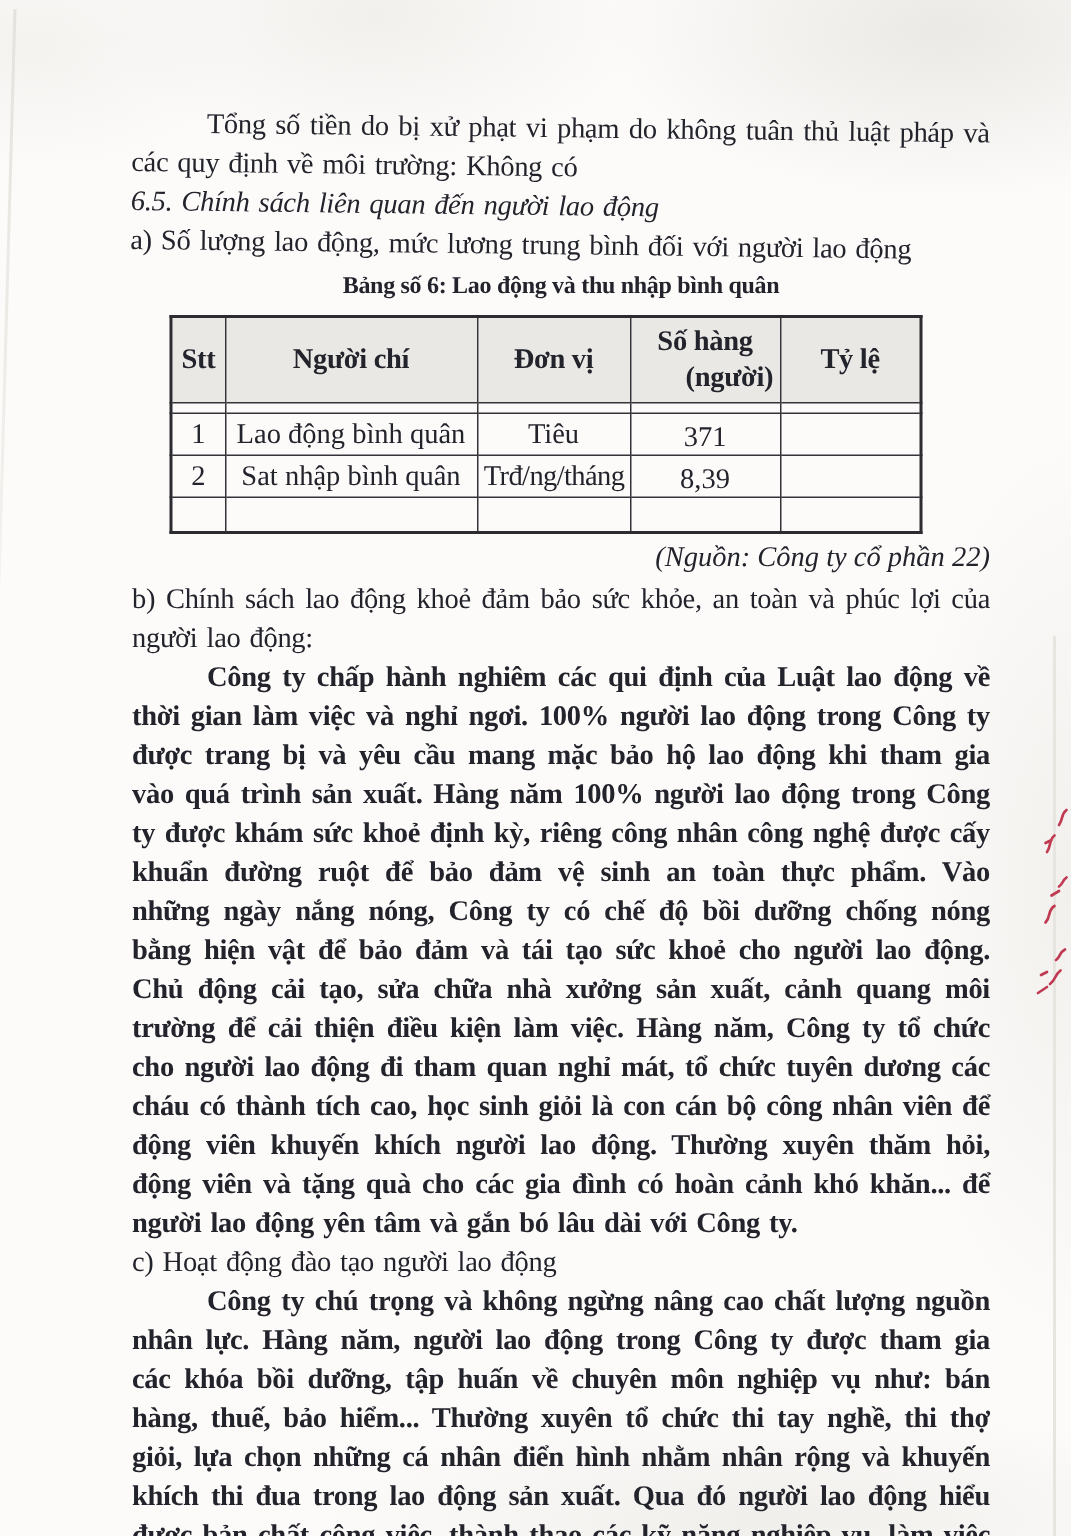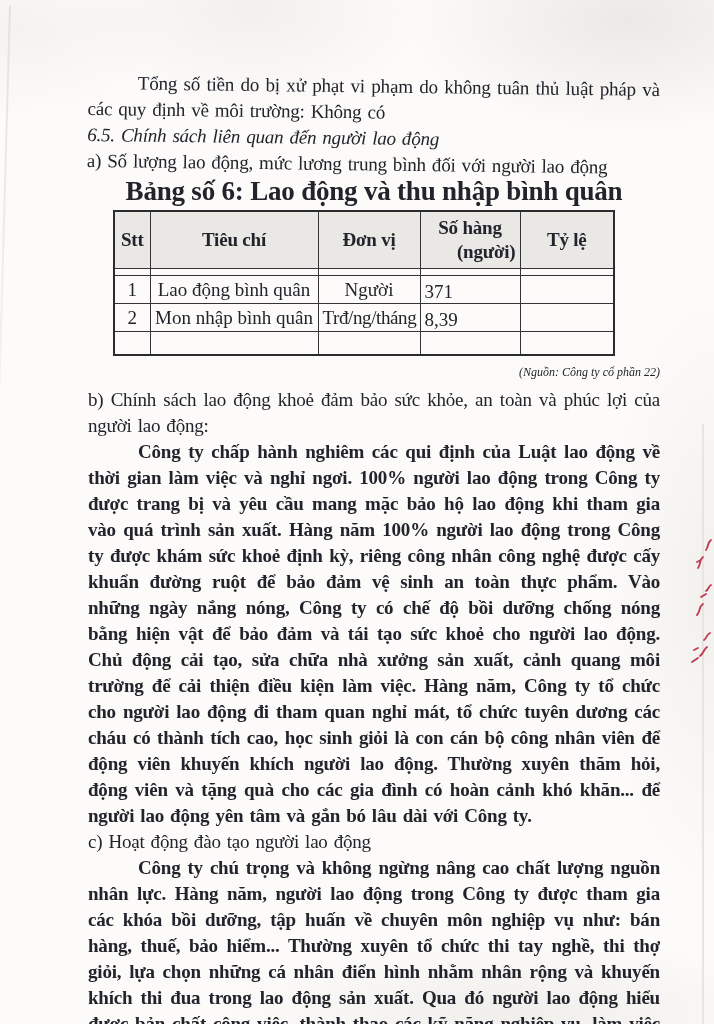--- a/index.html
+++ b/index.html
@@ -21,21 +21,21 @@
     position:absolute;left:88px;top:70px;width:572px;
   }
   .doc-text{
     font-size:19px;line-height:26px;letter-spacing:-0.2px;word-spacing:1.5px;
     text-align:justify;margin:0;
   }
   .intro-block{transform:rotate(0.7deg);transform-origin:0 0;}
   .indent{text-indent:50px;}
   .italic{font-style:italic;}
   .caption{
-    font-size:27px;font-weight:bold;text-align:center;
+    font-size:16px;font-weight:bold;text-align:center;
     margin:3px 0 5px 0;line-height:28px;letter-spacing:-0.2px;
   }
   table.labor{
     border-collapse:collapse;
     margin-left:25px;
     width:500px;
     table-layout:fixed;
   }
   table.labor td,table.labor th{
     border:1.5px solid #333338;
@@ -47,25 +47,25 @@
   th.hdr{
     background:#e9e8e4;
     font-weight:bold;text-align:center;vertical-align:middle;
     height:56px;line-height:24px;letter-spacing:-0.2px;
   }
   th.hdr .sub{display:block;font-weight:bold;text-align:right;}
   tr.spacer td{height:6px;padding:0;}
   tr.body-row td{height:27px;}
   td.c{text-align:center;vertical-align:middle;}
   td.l{text-align:center;vertical-align:middle;padding-left:7px;}
-  td.num{text-align:left;vertical-align:bottom;padding-bottom:2px;}
+  td.num{text-align:center;vertical-align:bottom;padding-bottom:2px;}
   td.unit-small{font-size:17px;letter-spacing:-0.4px;padding:0;}
   tr.empty-row td{height:22px;}
   .source-note{
-    font-style:italic;text-align:right;font-size:12px;line-height:26px;
+    font-style:italic;text-align:right;font-size:19px;line-height:26px;
     margin:3px 0 2px 0;
   }
   .para{margin:0;font-weight:bold;}
   
   .crease{
     position:absolute;left:9px;top:6px;width:2px;height:382px;
     background:linear-gradient(#e4e2dd, #f4f2ee);
     transform:rotate(1.6deg);transform-origin:top left;
   }
   .edge-line{
@@ -106,42 +106,42 @@
       <colgroup>
         <col style="width:36px">
           <col style="width:168px">
           <col style="width:102px">
         <col style="width:100px">
           <col style="width:94px">
       </colgroup>
       <tbody>
           <tr>
         <th class="hdr">Stt</th>
-        <th class="hdr">Tiêu chí</th>
+        <th class="hdr">Người chí</th>
         <th class="hdr">Đơn vị</th>
         <th class="hdr"><span>Số hàng</span><span class="sub">(người)</span></th>
         <th class="hdr">Tỷ lệ</th>
       </tr>
       <tr class="spacer">
         <td></td>
             <td></td>
             <td></td>
             <td></td>
             <td></td>
       </tr>
       <tr class="body-row">
         <td class="c">1</td>
         <td class="l">Lao động bình quân</td>
-        <td class="c">Người</td>
+        <td class="c">Tiêu</td>
         <td class="num">371</td>
         <td></td>
       </tr>
       <tr class="body-row">
         <td class="c">2</td>
-        <td class="l">Mon nhập bình quân</td>
+        <td class="l">Sat nhập bình quân</td>
         <td class="c unit-small">Trđ/ng/tháng</td>
         <td class="num">8,39</td>
         <td></td>
       </tr>
       <tr class="empty-row">
         <td></td>
             <td></td>
             <td></td>
             <td></td>
             <td></td>

